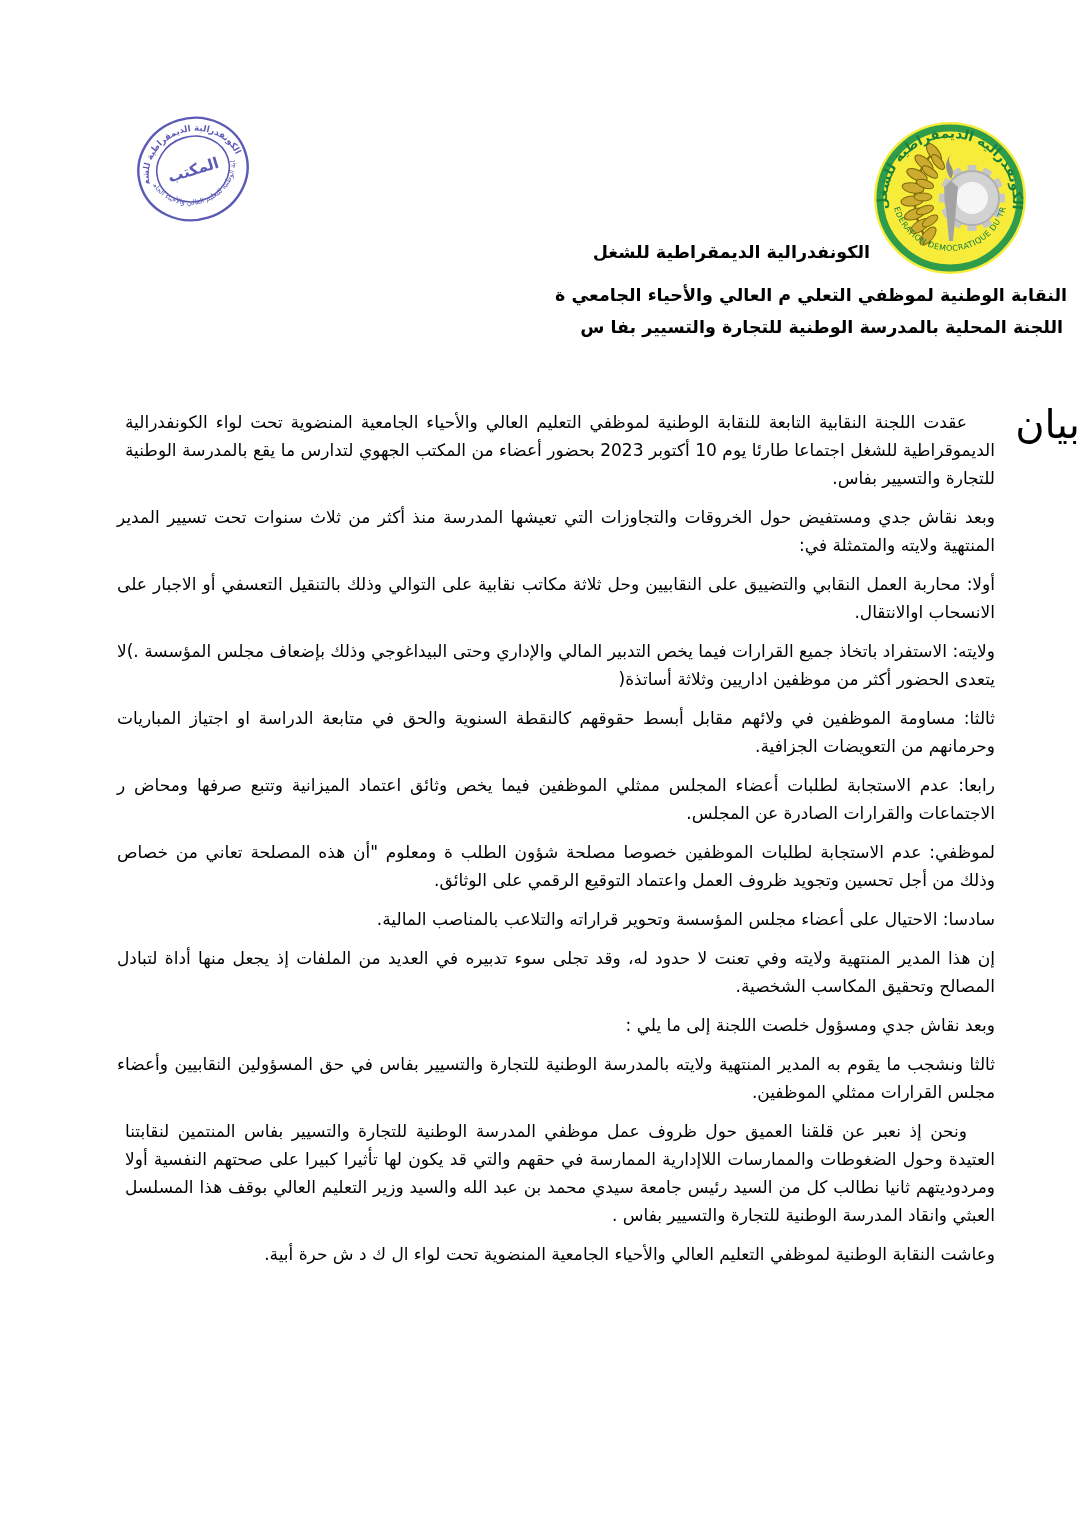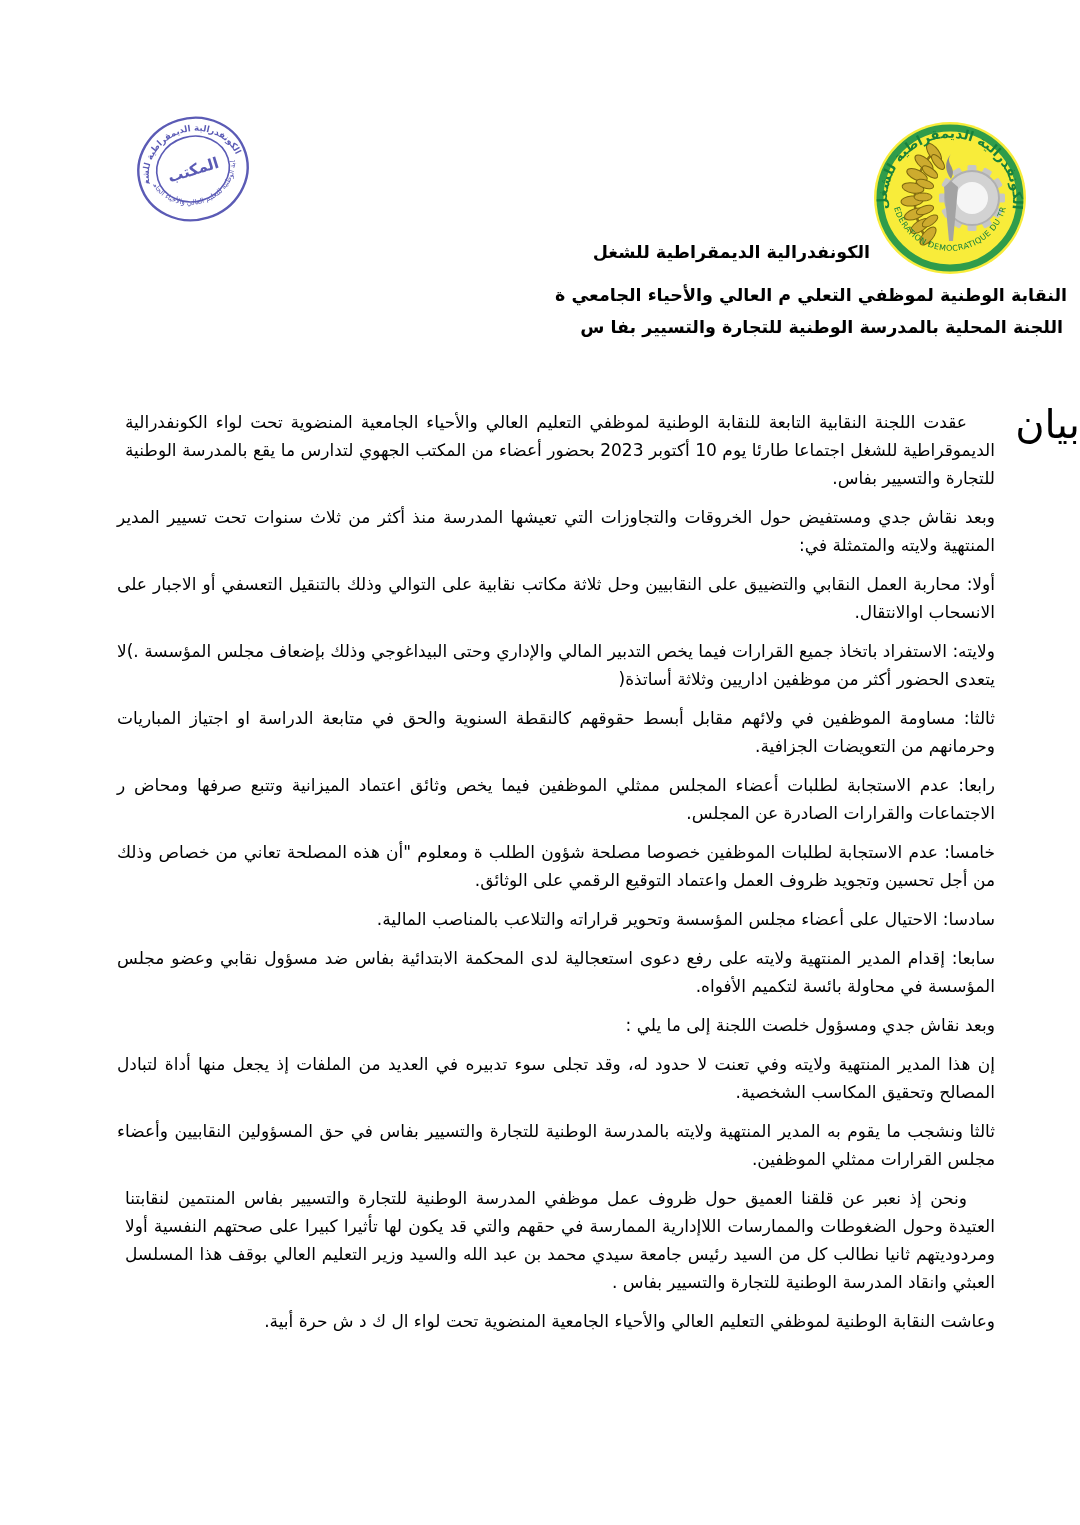--- a/index.html
+++ b/index.html
@@ -135,23 +135,22 @@
 
   <div class="title">بيان</div>
 
   <div class="body-text">
       <div class="para indent"><span>عقدت اللجنة النقابية التابعة للنقابة الوطنية لموظفي التعليم العالي والأحياء الجامعية المنضوية تحت لواء الكونفدرالية الديموقراطية للشغل اجتماعا طارئا يوم 10 أكتوبر 2023 بحضور أعضاء من المكتب الجهوي لتدارس ما يقع بالمدرسة  الوطنية للتجارة والتسيير بفاس.</span></div>
       <div class="para"><span>وبعد نقاش جدي ومستفيض حول الخروقات والتجاوزات التي تعيشها المدرسة منذ أكثر من ثلاث سنوات تحت تسيير المدير المنتهية ولايته والمتمثلة في:</span></div>
       <div class="para"><span class="b">أولا:</span><span> محاربة العمل النقابي والتضييق على النقابيين وحل ثلاثة مكاتب نقابية على التوالي وذلك بالتنقيل التعسفي أو الاجبار  على الانسحاب اوالانتقال.</span></div>
       <div class="para"><span class="b">ولايته:</span><span> الاستفراد باتخاذ جميع القرارات  فيما يخص التدبير  المالي والإداري  وحتى البيداغوجي  وذلك  بإضعاف مجلس المؤسسة .)لا يتعدى الحضور أكثر من موظفين اداريين وثلاثة أساتذة(</span></div>
       <div class="para"><span class="b">ثالثا:</span><span> مساومة  الموظفين  في  ولائهم مقابل أبسط حقوقهم  كالنقطة السنوية والحق في متابعة الدراسة او اجتياز المباريات وحرمانهم من التعويضات الجزافية.</span></div>
       <div class="para"><span class="b">رابعا:</span><span> عدم الاستجابة لطلبات أعضاء المجلس ممثلي الموظفين فيما يخص وثائق اعتماد الميزانية وتتبع صرفها ومحاض ر الاجتماعات والقرارات الصادرة عن المجلس.</span></div>
-      <div class="para"><span class="b">خامسا:</span><span> عدم الاستجابة لطلبات الموظفين خصوصا مصلحة شؤون الطلب ة ومعلوم "أن هذه المصلحة تعاني من خصاص وذلك من أجل تحسين وتجويد ظروف العمل واعتماد التوقيع الرقمي على الوثائق.</span></div>
+      <div class="para"><span class="b">لموظفي:</span><span> عدم الاستجابة لطلبات الموظفين خصوصا مصلحة شؤون الطلب ة ومعلوم "أن هذه المصلحة تعاني من خصاص وذلك من أجل تحسين وتجويد ظروف العمل واعتماد التوقيع الرقمي على الوثائق.</span></div>
       <div class="para"><span class="b">سادسا:</span><span> الاحتيال على أعضاء مجلس المؤسسة وتحوير قراراته والتلاعب بالمناصب المالية.</span></div>
-      <div class="para"><span class="b">سابعا:</span><span> إقدام المدير المنتهية  ولايته على  رفع  دعوى استعجالية لدى المحكمة الابتدائية بفاس ضد  مسؤول نقابي  وعضو مجلس المؤسسة في محاولة بائسة لتكميم الأفواه.</span></div>
+      <div class="para"><span>إن هذا المدير المنتهية ولايته وفي تعنت لا حدود له، وقد تجلى سوء تدبيره في العديد من الملفات إذ يجعل منها أداة لتبادل المصالح وتحقيق المكاسب الشخصية.</span></div>
       <div class="para"><span>وبعد نقاش جدي ومسؤول خلصت اللجنة إلى ما يلي :</span></div>
-      <div class="para"><span>إن هذا المدير المنتهية ولايته وفي تعنت لا حدود له، وقد تجلى سوء تدبيره في العديد من الملفات إذ يجعل منها أداة لتبادل المصالح وتحقيق المكاسب الشخصية.</span></div>
       <div class="para"><span class="b">ثالثا ونشجب</span><span> ما يقوم به المدير المنتهية ولايته بالمدرسة الوطنية للتجارة والتسيير بفاس في حق المسؤولين النقابيين وأعضاء مجلس القرارات ممثلي الموظفين.</span></div>
       <div class="para indent"><span>ونحن إذ </span><span class="b">نعبر عن قلقنا العميق حول ظروف عمل موظفي المدرسة الوطنية للتجارة والتسيير بفاس المنتمين لنقابتنا العتيدة وحول الضغوطات والممارسات اللاإدارية الممارسة في حقهم والتي قد يكون لها تأثيرا كبيرا على صحتهم النفسية أولا ومردوديتهم ثانيا نطالب كل من السيد رئيس جامعة سيدي محمد بن عبد الله والسيد وزير التعليم العالي بوقف هذا المسلسل العبثي وانقاد المدرسة الوطنية للتجارة والتسيير بفاس .</span></div>
       <div class="para"><span>وعاشت النقابة الوطنية لموظفي التعليم العالي والأحياء الجامعية المنضوية تحت لواء ال ك د ش حرة أبية.</span></div>
     </div>
 
 </div>
 
 </body></html>

